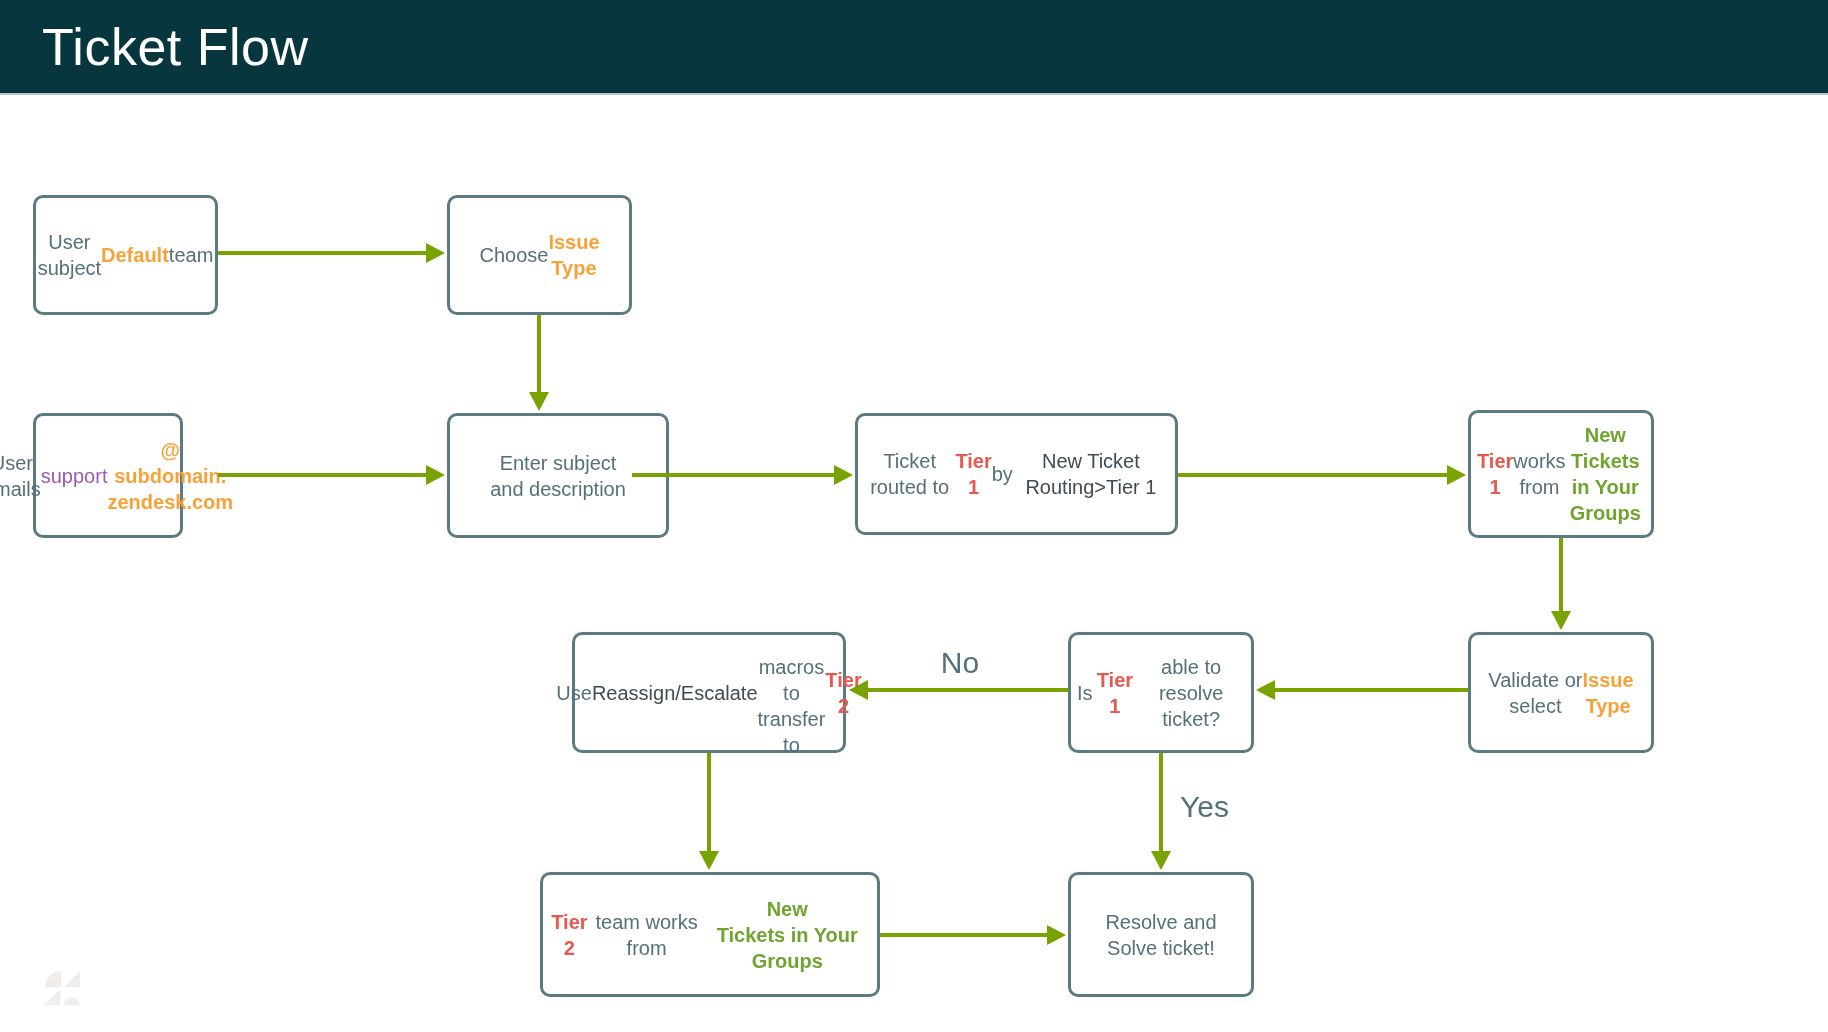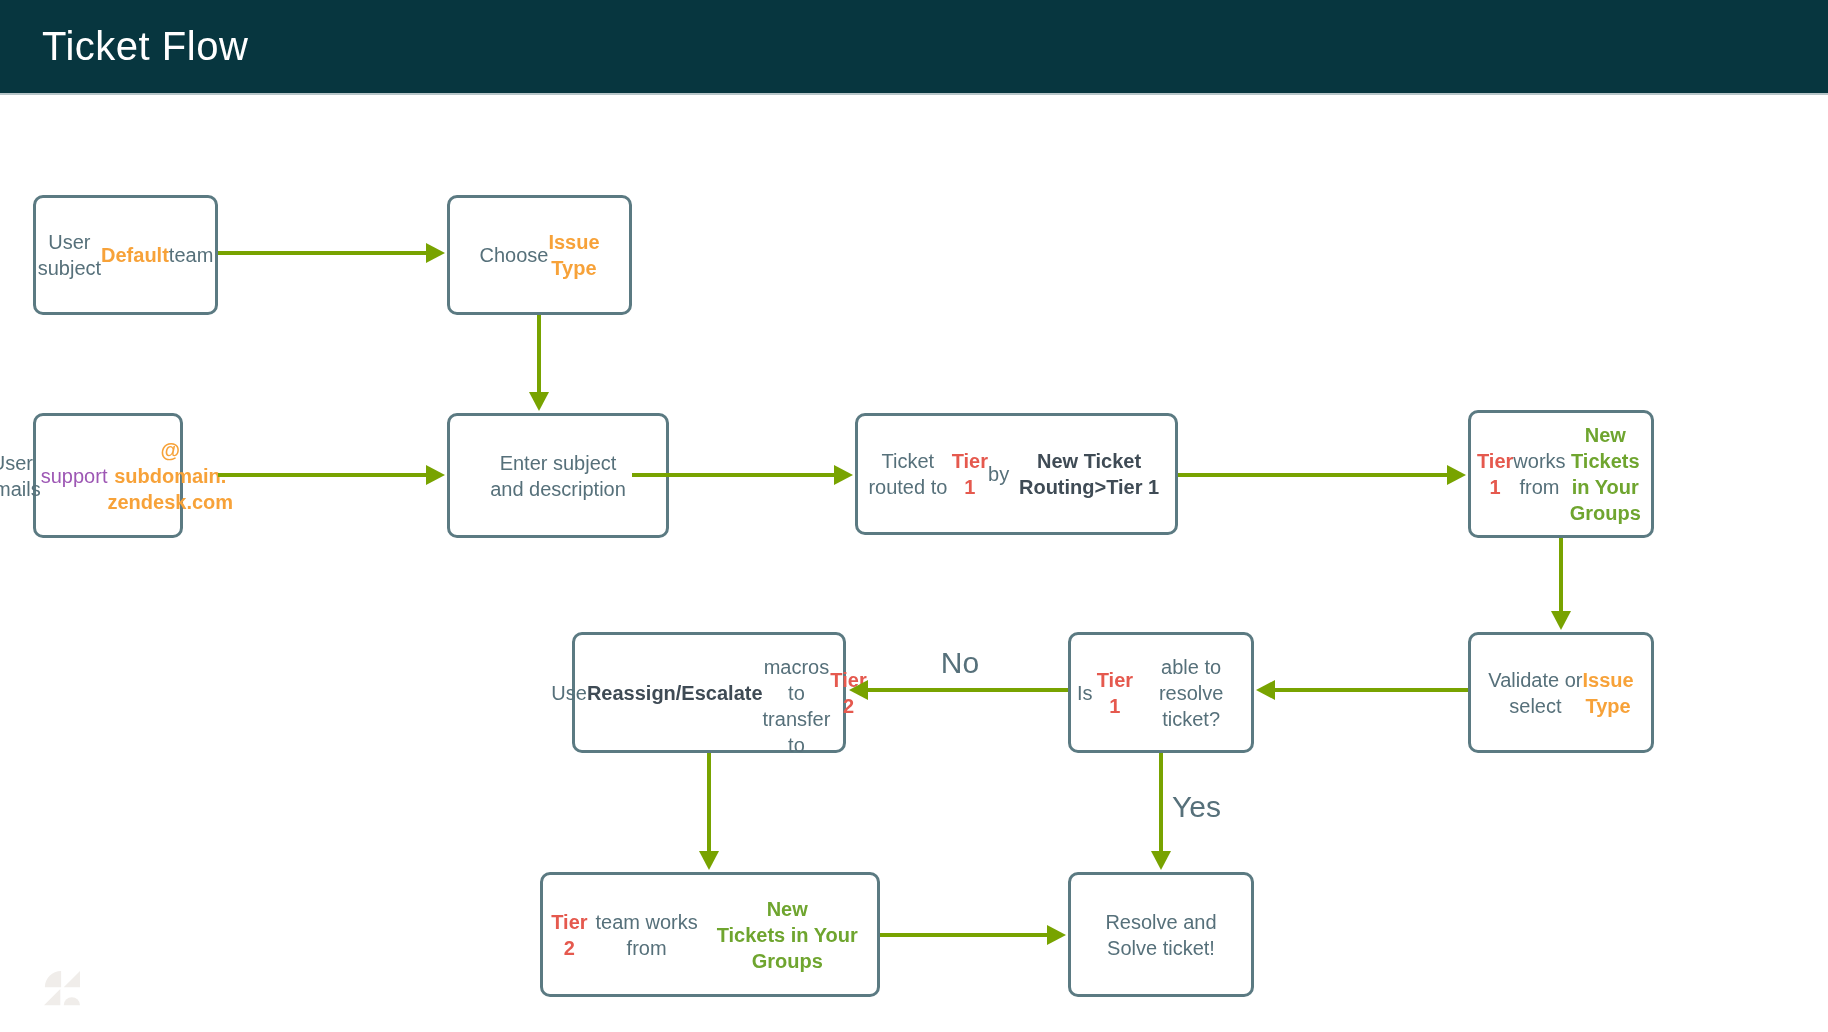--- a/index.html
+++ b/index.html
@@ -12,34 +12,34 @@
   body{
     width:1828px;height:1032px;position:relative;overflow:hidden;background:#ffffff;
     font-family:"Liberation Sans", sans-serif;
   }
   .header{
     position:absolute;left:0;top:0;width:1828px;height:95px;
     background:var(--headerbg);display:flex;align-items:center;
     border-bottom:2px solid #b7c5c8;
   }
   .page-title{
-    color:#ffffff;font-size:40px;font-weight:400;padding-left:42px;letter-spacing:.5px;
+    color:#ffffff;font-size:52px;font-weight:400;padding-left:42px;letter-spacing:.5px;
   }
   .canvas{position:absolute;left:0;top:97px;width:1828px;height:935px}
   .node{
     position:absolute;background:#ffffff;border:3px solid var(--border);
     border-radius:10px;display:flex;align-items:center;justify-content:center;
     text-align:center;font-size:20px;line-height:1.3;color:var(--text);
     white-space:pre-line;padding:6px;
   }
   .seg-plain{color:var(--text);font-weight:400}
   .seg-orange{color:var(--orange);font-weight:700}
   .seg-red{color:var(--red);font-weight:700}
   .seg-green{color:var(--green);font-weight:700}
-  .seg-dark{color:var(--dark);font-weight:700}
+  .seg-dark{color:var(--dark);font-weight:400}
   .seg-purple{color:var(--purple);font-weight:400}
   .edge{position:absolute;background:var(--arrow)}
   .edge.h{height:4px}
   .edge.v{width:4px}
   .edge.ar::after{
     content:"";position:absolute;left:100%;top:-8px;width:0;height:0;
     border-left:19px solid var(--arrow);border-top:10px solid transparent;border-bottom:10px solid transparent;
   }
   .edge.al::before{
     content:"";position:absolute;right:100%;top:-8px;width:0;height:0;
@@ -109,21 +109,21 @@
   <div class="edge h ar" style="left:632px;top:376px;width:202px"></div>
   <div class="edge h ar" style="left:1178px;top:376px;width:269px"></div>
   <div class="edge v ad" style="left:1559px;top:441px;height:73px"></div>
   <div class="edge h al" style="left:1275px;top:591px;width:193px"></div>
   <div class="edge h al" style="left:868px;top:591px;width:200px"></div>
   <div class="edge v ad" style="left:707px;top:656px;height:98px"></div>
   <div class="edge v ad" style="left:1159px;top:656px;height:98px"></div>
   <div class="edge h ar" style="left:880px;top:836px;width:167px"></div>
 
   <div class="edge-label" style="left:900px;top:548px">No</div>
-  <div class="edge-label" style="left:1160px;top:692px;text-align:left;padding-left:12px">Yes</div>
+  <div class="edge-label" style="left:1160px;top:692px;text-align:left;padding-left:20px">Yes</div>
 
   <svg class="watermark" viewBox="0 0 46 42">
     <path d="M22,0 A19,19 0 0 0 3,19 L22,19 Z" fill="var(--logo)"></path>
     <path d="M25,19 L44,19 L44,0 Z" fill="var(--logo)"></path>
     <path d="M2,40 L21,40 L21,21 Z" fill="var(--logo)"></path>
     <path d="M25,40 A9.5,9.5 0 0 1 44,40 Z" fill="var(--logo)"></path>
   </svg>
 
 </div>
 

